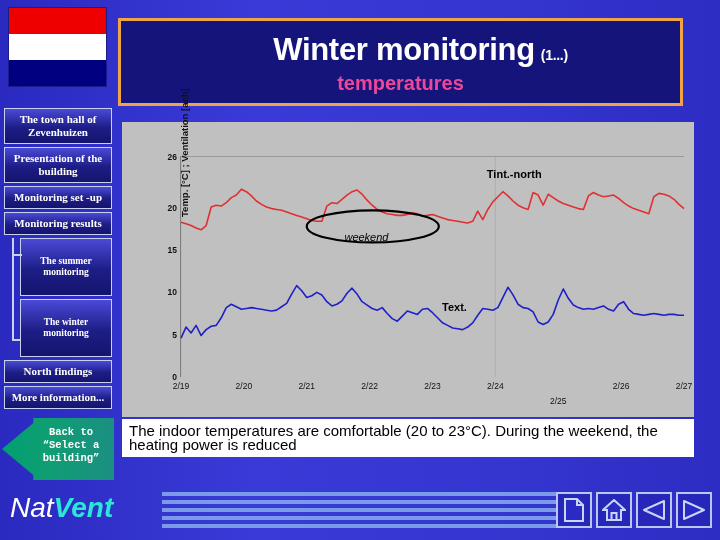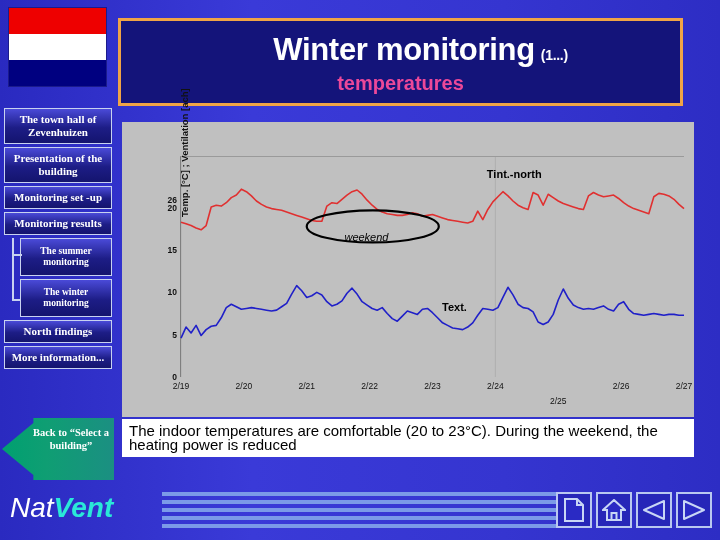--- a/index.html
+++ b/index.html
@@ -42,21 +42,21 @@
   .navitem{
     position:relative;margin-bottom:3px;
     border:1px solid #c8d2f0;
     background:linear-gradient(to bottom,#4a4ad8 0%,#1d1d86 55%,#14146e 100%);
     color:#ffffff;text-align:center;
     font-family:"Liberation Serif", serif;font-weight:bold;
     font-size:11px;line-height:13px;padding:4px 2px;
     box-sizing:border-box;
   }
   .navitem.sub{
-    margin-left:16px;width:92px;font-size:9.5px;line-height:11px;padding:7px 2px;
+    margin-left:16px;width:92px;font-size:9.5px;line-height:11px;padding:17px 2px;
   }
   .subgroup{position:relative;}
   .subgroup:before{
     content:"";position:absolute;left:8px;top:0;bottom:16px;width:8px;
     border-left:2px solid #c8d2f0;border-bottom:2px solid #c8d2f0;
   }
   .subgroup:after{
     content:"";position:absolute;left:8px;top:0;height:16px;width:8px;
     border-left:2px solid #c8d2f0;border-bottom:2px solid #c8d2f0;
   }
@@ -71,21 +71,21 @@
     clip-path:polygon(0% 50%, 28% 8%, 28% 0%, 100% 0%, 100% 100%, 28% 100%, 28% 92%);
     border:0;
   }
   .backarrow .outline{
     position:absolute;inset:0;
     clip-path:polygon(0% 50%, 28% 8%, 28% 0%, 100% 0%, 100% 100%, 28% 100%, 28% 92%);
     background:#000;z-index:-1;
   }
   .backarrow .lbl{
     position:absolute;left:30px;top:8px;right:4px;
-    color:#ffffff;font-family:Liberation Serif, serif;font-weight:bold;
+    color:#ffffff;font-family:Liberation Mono, monospace;font-weight:bold;
     font-size:10.5px;line-height:13px;text-align:center;
   }
 
   
   .chartpanel{
     position:absolute;left:122px;top:122px;width:572px;height:295px;
     background:#c0c0c0;
   }
   .chart-title{
     position:absolute;top:10px;left:0;width:100%;text-align:center;
@@ -207,21 +207,21 @@
           <line x1="62.5" x2="62.5" y1="0" y2="100" stroke="#7d7d7d" stroke-width="0.25" vector-effect="non-scaling-stroke"></line>
           <polyline points="0.00,29.62 1.00,30.38 2.00,31.15 3.00,32.31 4.00,33.08 5.00,31.15 6.00,22.69 7.00,21.92 8.00,22.31 9.00,20.77 10.00,18.46 11.00,17.31 12.00,14.62 13.00,15.77 14.00,17.69 15.00,20.00 16.00,21.54 17.00,22.69 18.00,23.46 19.00,23.85 20.00,24.23 21.00,25.00 22.00,25.77 23.00,26.54 24.00,27.31 25.00,28.08 26.00,28.85 27.00,29.23 28.00,29.23 29.00,22.31 30.00,20.77 31.00,21.15 32.00,19.23 33.00,17.31 34.00,15.77 35.00,15.00 36.00,16.92 37.00,19.62 38.00,21.92 39.00,23.85 40.00,25.00 41.00,25.77 42.00,26.15 43.00,26.54 44.00,26.54 45.00,26.15 46.00,25.38 47.00,25.77 48.00,26.92 49.00,26.54 50.00,26.15 51.00,26.92 52.00,27.69 53.00,28.46 54.00,28.85 55.00,29.23 56.00,29.62 57.00,30.00 58.00,29.23 59.00,24.62 60.00,28.46 61.00,23.85 62.00,20.38 63.00,18.08 64.00,15.77 65.00,17.69 66.00,20.00 67.00,21.92 68.00,23.08 69.00,23.85 70.00,16.15 71.00,17.31 72.00,21.92 73.00,16.92 74.00,18.46 75.00,20.00 76.00,21.15 77.00,21.92 78.00,22.69 79.00,23.46 80.00,23.85 81.00,17.69 82.00,16.15 83.00,17.31 84.00,18.08 85.00,17.69 86.00,17.31 87.00,18.85 88.00,20.77 89.00,22.31 90.00,23.46 91.00,24.23 92.00,25.00 93.00,25.77 94.00,18.08 95.00,16.54 96.00,16.92 97.00,17.69 98.00,19.23 99.00,21.54 100.00,23.46" fill="none" stroke="#e03030" stroke-width="1.6" vector-effect="non-scaling-stroke" stroke-linejoin="round"></polyline>
           <polyline points="0.00,82.31 1.00,77.31 2.00,80.00 3.00,76.54 4.00,81.15 5.00,78.46 6.00,76.92 7.00,76.54 8.00,73.08 9.00,68.46 10.00,66.92 11.00,68.08 12.00,69.23 13.00,68.85 14.00,68.46 15.00,68.85 16.00,69.23 17.00,69.62 18.00,70.00 19.00,69.62 20.00,68.08 21.00,66.54 22.00,62.31 23.00,58.46 24.00,60.77 25.00,63.85 26.00,63.08 27.00,61.54 28.00,62.69 29.00,65.77 30.00,67.69 31.00,66.92 32.00,65.38 33.00,61.92 34.00,59.62 35.00,62.31 36.00,65.77 37.00,67.31 38.00,68.85 39.00,69.62 40.00,68.46 41.00,71.15 42.00,73.46 43.00,74.62 44.00,72.31 45.00,70.00 46.00,70.77 47.00,71.54 48.00,69.23 49.00,68.85 50.00,70.77 51.00,73.08 52.00,75.38 53.00,76.54 54.00,77.69 55.00,78.08 56.00,78.46 57.00,77.31 58.00,75.38 59.00,71.92 60.00,68.85 61.00,69.23 62.00,69.62 63.00,68.46 64.00,63.85 65.00,59.23 66.00,62.69 67.00,66.92 68.00,68.46 69.00,68.85 70.00,70.38 71.00,75.00 72.00,76.15 73.00,75.00 74.00,71.54 75.00,65.00 76.00,60.00 77.00,64.23 78.00,67.31 79.00,68.46 80.00,69.23 81.00,68.85 82.00,69.23 83.00,68.46 84.00,67.69 85.00,69.23 86.00,70.00 87.00,66.92 88.00,65.77 89.00,69.23 90.00,71.15 91.00,71.54 92.00,71.92 93.00,71.54 94.00,71.15 95.00,71.54 96.00,71.92 97.00,71.54 98.00,71.54 99.00,71.92 100.00,71.92" fill="none" stroke="#2020c8" stroke-width="1.6" vector-effect="non-scaling-stroke" stroke-linejoin="round"></polyline>
           <ellipse cx="38.125" cy="31.538461538461533" rx="13.125" ry="7.307692307692307" fill="none" stroke="#000" stroke-width="2.2" vector-effect="non-scaling-stroke"></ellipse>
         </svg>
     <div class="ytick" style="top: 100%;">0</div>
         <div class="ytick" style="top: 80.7692%;">5</div>
         <div class="ytick" style="top: 61.5385%;">10</div>
         <div class="ytick" style="top: 42.3077%;">15</div>
         <div class="ytick" style="top: 23.0769%;">20</div>
-        <div class="ytick" style="top: 0%; margin-top: 43px;">26</div>
+        <div class="ytick" style="top: 0%;">26</div>
         <div class="xtick" style="left: 0%;">2/19</div>
         <div class="xtick" style="left: 12.5%;">2/20</div>
         <div class="xtick" style="left: 25%;">2/21</div>
         <div class="xtick" style="left: 37.5%;">2/22</div>
         <div class="xtick" style="left: 50%;">2/23</div>
         <div class="xtick" style="left: 62.5%;">2/24</div>
         <div class="xtick" style="left: 75%; margin-top: 15px;">2/25</div>
         <div class="xtick" style="left: 87.5%;">2/26</div>
         <div class="xtick" style="left: 100%;">2/27</div>
         <div class="series-label" style="left: 66.25%; top: 7.69231%; transform: translate(-50%, -50%);">Tint.-north</div>

